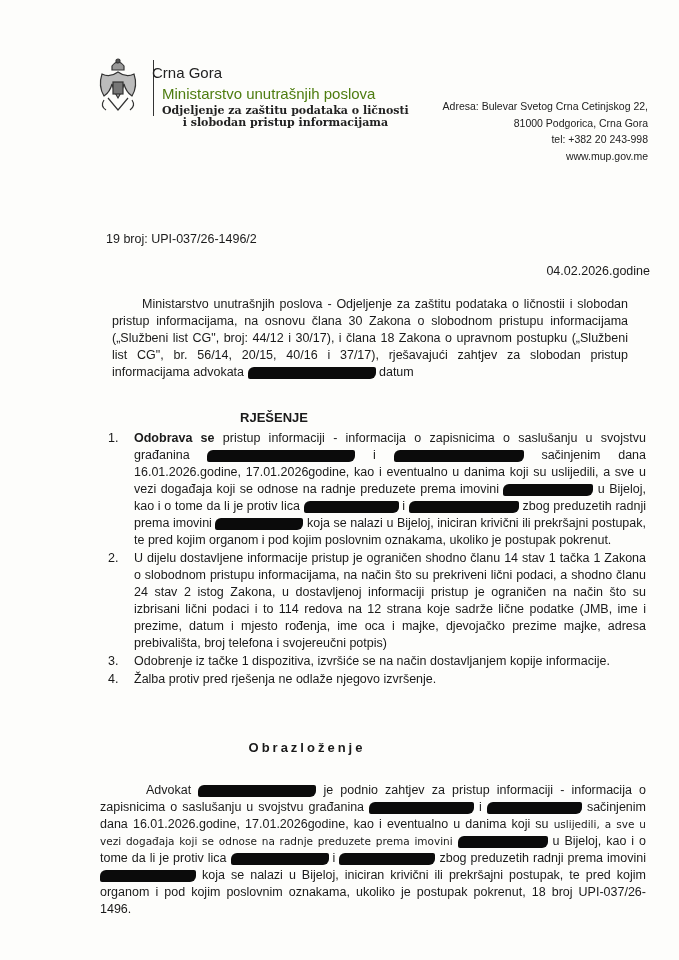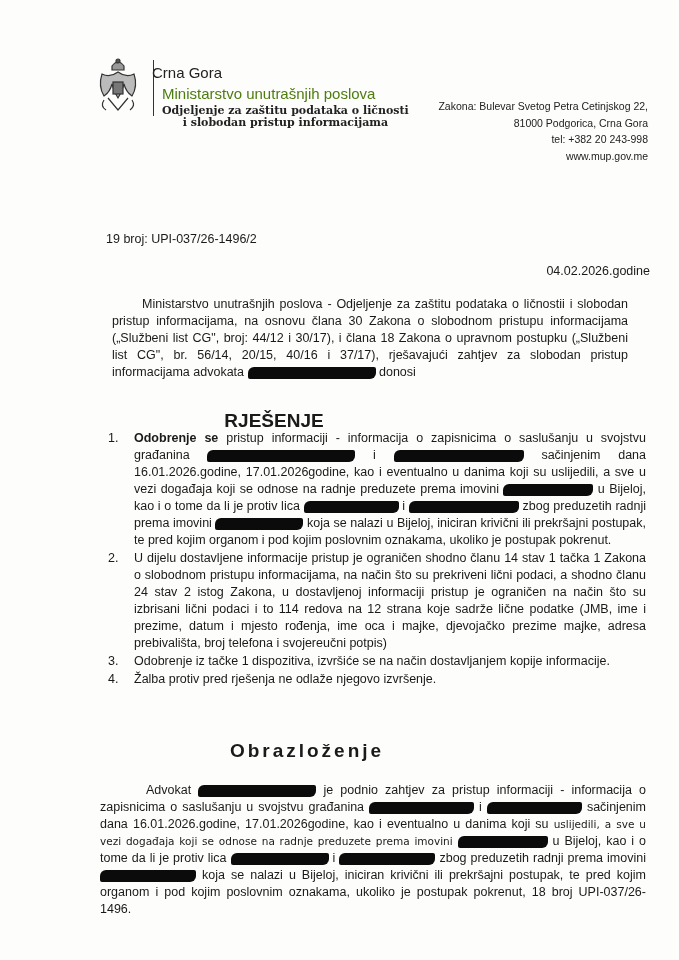--- a/index.html
+++ b/index.html
@@ -8,21 +8,21 @@
   .crest { left:96px; top:56px; width:44px; height:58px; }
   .vrule { left:153px; top:60px; width:1px; height:56px; background:#333; }
   .org1 { left:152px; top:64px; font-size:15px; color:#222; }
   .org2 { left:162px; top:85px; font-size:15px; color:#4d7c0f; }
   .org3 { left:162px; top:105px; font-family:"DejaVu Serif", serif; font-weight:bold; font-size:11px; color:#222; line-height:12px;text-align:center; }
   .addr { left:400px; top:98px; width:248px; text-align:right; font-size:10.5px; line-height:16.5px; color:#222; }
   .ref { left:106px; top:232px; font-size:12.5px; }
   .date { left:500px; top:264px; width:150px; text-align:right; font-size:12.5px; }
   .para { font-size:12.5px; line-height:17px; text-align:justify; }
   .intro { left:130px; top:296px; width:516px; text-indent:30px; margin-left:-18px; }
-  .heading { left:0; width:548px; text-align:center; font-weight:bold; font-size:19px; }
+  .heading { left:0; width:548px; text-align:center; font-weight:bold; font-size:13px; }
   .list { left:116px; top:430px; width:530px; }
   .item { position:relative; padding-left:18px; font-size:12.5px; line-height:17px; text-align:justify; margin-bottom:1px; }
   .num { position:absolute; left:-8px; top:0; }
   .red { display:inline-block; background:#0b0b0b; height:12px; vertical-align:middle; border-radius:6px 2px 6px 2px; }
   .obraz { left:100px; top:782px; width:546px; }
   .obraz .first { text-indent:46px; }
   .small { font-size:10.5px; font-family:"DejaVu Sans", sans-serif; }
 </style>
 </head>
 <body>
@@ -39,41 +39,41 @@
 </svg>
 <div class="abs vrule"></div>
 <div class="abs org1">Crna Gora</div>
 <div class="abs org2">Ministarstvo unutrašnjih poslova</div>
 <div class="abs org3">
   <div>Odjeljenje za zaštitu podataka o ličnosti</div>
   <div>i slobodan pristup informacijama</div>
 </div>
 
 <div class="abs addr">
-  <div>Zakona: Bulevar Svetog Petra Cetinjskog 22,</div>
+  <div>Adresa: Bulevar Svetog Crna Cetinjskog 22,</div>
   <div>81000 Podgorica, Crna Gora</div>
   <div>tel: +382 20 243-998</div>
   <div>www.mup.gov.me</div>
 </div>
 
 <div class="abs ref">19 broj: UPI-037/26-1496/2</div>
 <div class="abs date">04.02.2026.godine</div>
 
 <div class="abs para intro">
   <span>Ministarstvo unutrašnjih poslova - Odjeljenje za zaštitu podataka o ličnostii i slobodan pristup informacijama, na osnovu člana 30 Zakona o slobodnom pristupu informacijama („Službeni list CG", broj: 44/12 i 30/17), i člana 18 Zakona o upravnom postupku („Službeni list CG", br. 56/14, 20/15, 40/16 i 37/17), rješavajući zahtjev za slobodan pristup informacijama advokata</span>
   <span class="red" style="width:128px"></span>
-  <span>donosi</span>
+  <span>datum</span>
 </div>
 
 <div class="abs heading" style="top:410px">RJEŠENJE</div>
 
 <div class="abs list">
   <div class="item">
     <span class="num">1.</span>
-    <b>Odobrenje se</b>
+    <b>Odobrava se</b>
     <span>pristup informaciji - informacija o zapisnicima o saslušanju u svojstvu građanina</span>
     <span class="red" style="width:148px"></span>
     <span>i</span>
     <span class="red" style="width:130px"></span>
     <span>sačinjenim dana 16.01.2026.godine, 17.01.2026godine, kao i eventualno u danima koji su uslijedili, a sve u vezi događaja koji se odnose na radnje preduzete prema imovini</span>
     <span class="red" style="width:90px"></span>
     <span>u Bijeloj, kao i o tome da li je protiv lica</span>
     <span class="red" style="width:95px"></span>
     <span>i</span>
     <span class="red" style="width:110px"></span>

